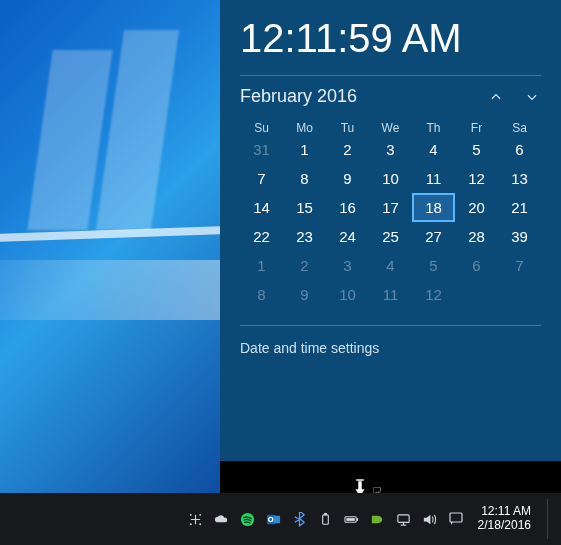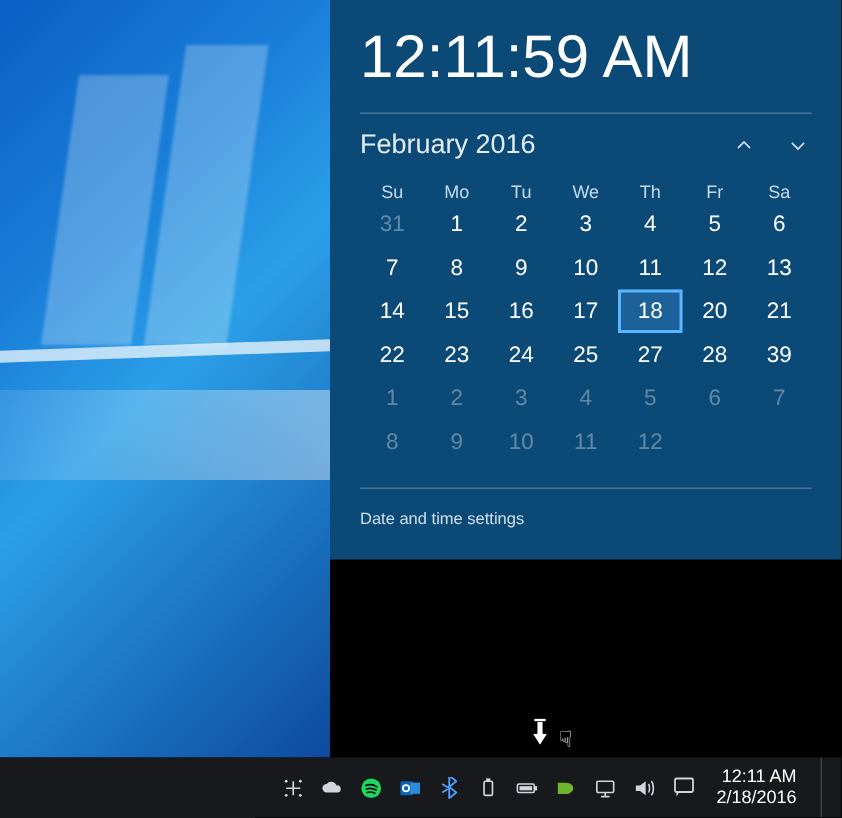--- a/index.html
+++ b/index.html
@@ -19,48 +19,48 @@
     content: ""; position: absolute; background: rgba(255,255,255,0.25);
     filter: blur(1px);
   }
   .wallpaper::before { left: 40px; top: 50px; width: 60px; height: 180px; transform: skewX(-8deg); }
   .wallpaper::after  { left: 110px; top: 30px; width: 55px; height: 200px; transform: skewX(-8deg); }
   .wp-stripe { position:absolute; left:0; top:230px; width:100%; height:8px; background:rgba(255,255,255,0.7); transform:skewY(-2deg);}
   .wp-stripe2{ position:absolute; left:0; top:260px; width:100%; height:60px; background:linear-gradient(90deg,rgba(255,255,255,0.1),rgba(255,255,255,0.4));}
 
   .flyout {
     position: absolute; right: 0; top: 0;
-    width: 341px; height: 373px;
+    width: 341px; height: 461px;
     background: #0b4977;
     color: #ffffff;
     padding: 16px 20px 12px 20px;
     display: flex; flex-direction: column;
   }
   .clock-main { font-size: 40px; font-weight: 300; letter-spacing: 0px; color:#fff; }
   .clock-date { font-size: 14px; color: #4eb3ff; margin-top: 4px; cursor: pointer;}
   .divider { border: none; border-top: 1px solid rgba(255,255,255,0.25); margin: 14px 0 10px 0;}
   .cal-header { display:flex; align-items:center; justify-content:space-between; }
   .cal-title { font-size: 18px; font-weight: 400; color:#e6eef5; }
   .cal-navs { display:flex; gap:18px; }
   .chev { width:18px; height:18px; cursor:pointer; display:flex; align-items:center; justify-content:center; color:#cfe4f3;}
   .chev svg { width:14px; height:14px; stroke:currentColor; stroke-width:2; fill:none; }
   .cal-grid { margin-top:14px; display:grid; grid-template-columns: repeat(7, 1fr); text-align:center; }
   .cal-dow { font-size:12px; color:#c7dbe9; }
   .cal-day { font-size:15px; color:#ffffff; padding:6px 0; cursor:pointer; }
   .cal-day.other { color: rgba(255,255,255,0.35); }
   .cal-day.today { outline:2px solid #57b6ff; outline-offset:-2px; background:rgba(80,170,255,0.25);}
   .divider2 { border:none; border-top:1px solid rgba(255,255,255,0.25); margin:16px 0 14px 0;}
-  .settings-link { font-size:11px; color:#cfe0ec; cursor:pointer; }
+  .settings-link { font-size:14px; color:#cfe0ec; cursor:pointer; }
   .cursor { position:absolute; left:352px; top:478px; font-size:16px; color:#fff; pointer-events:none;}
   .cursor::after{content:"☟"; color:#fff; text-shadow:0 0 2px #000; font-size:15px;}
   .cursor{font-family:sans-serif;}
   .cursor svg{width:16px;height:20px;}
 
   .taskbar {
-    position:absolute; left:0; bottom:0; width:100%; height:40px;
+    position:absolute; left:0; bottom:0; width:100%; height:52px;
     background:#17191c; color:#fff; display:flex; align-items:center;
     font-size:12px;
   }
   .tray { margin-left:auto; display:flex; align-items:center; gap:10px; padding:0 8px; }
   .tray-icon { width:16px; height:16px; display:flex; align-items:center; justify-content:center; color:#cfd6dc; cursor:pointer;}
   .tray-icon svg { width:15px; height:15px; }
   .tray-clock { text-align:right; line-height:1.15; padding:0 6px 0 4px; cursor:pointer;}
   .tray-clock div{font-size:12px;}
   .notif-btn { width:16px; height:16px; display:flex; align-items:center; justify-content:center; cursor:pointer; color:#cfd6dc;}
   .show-desktop { width:6px; height:40px; border-left:1px solid #3a3f44; cursor:pointer;}

